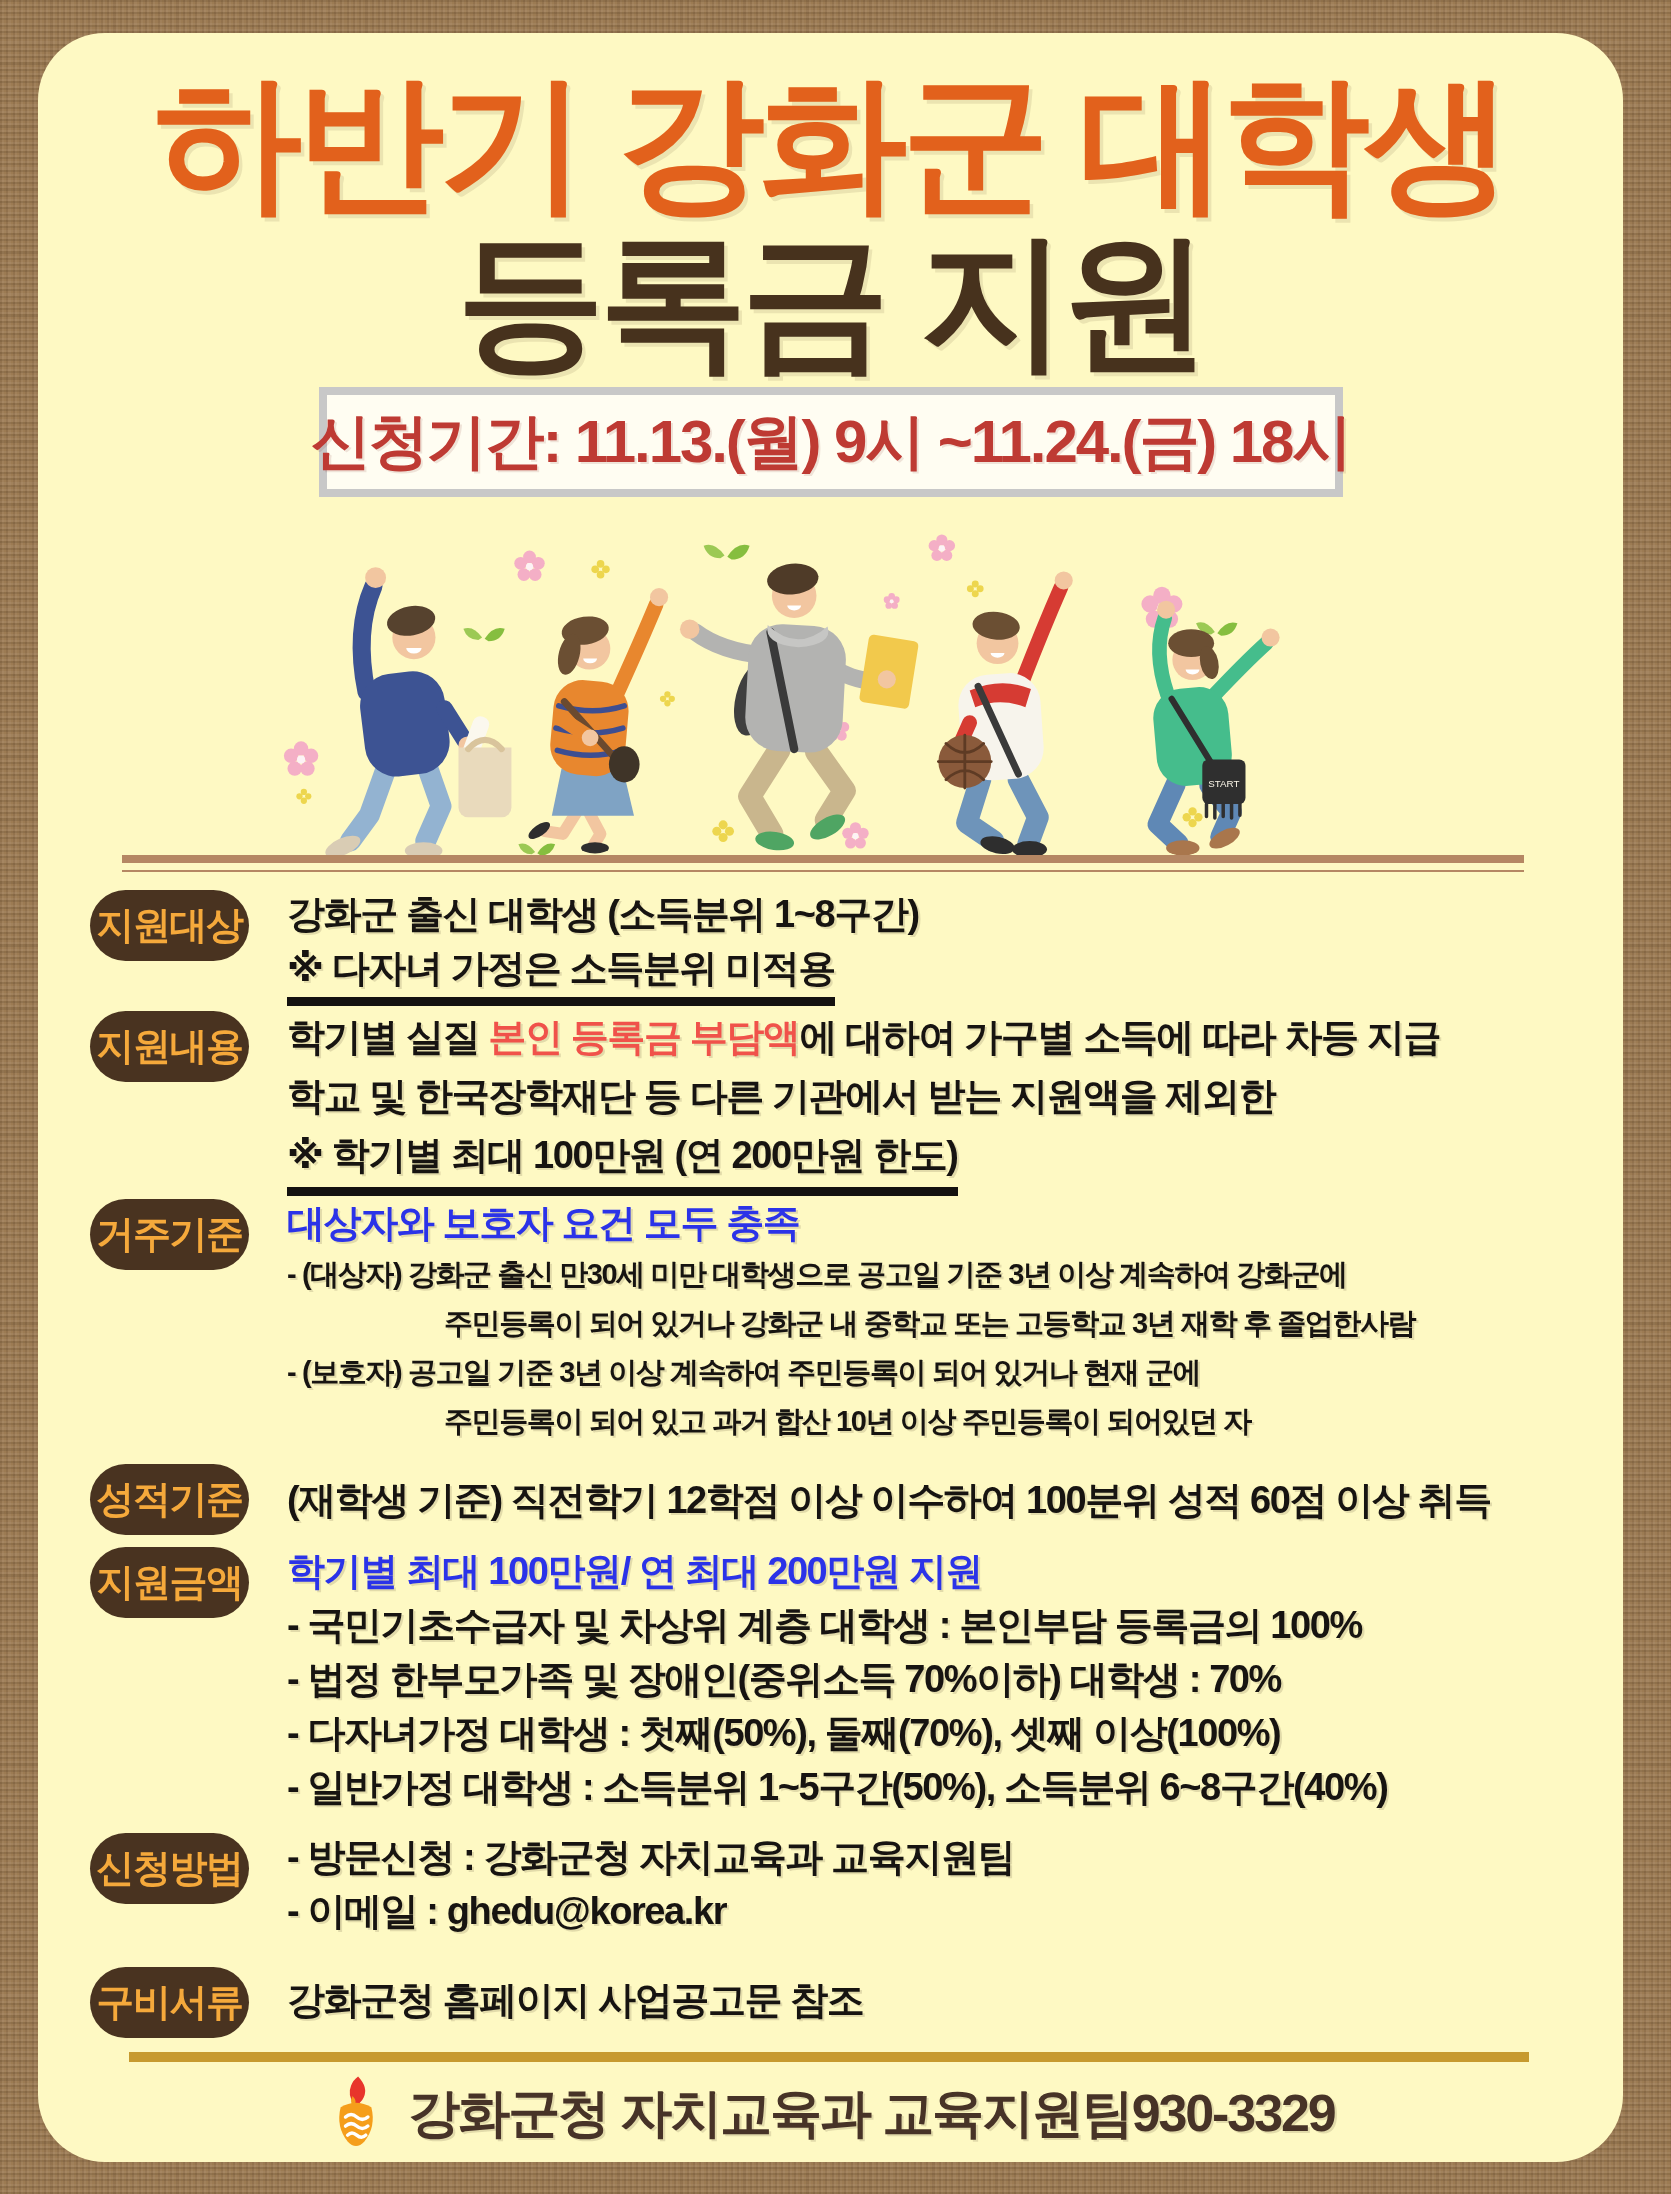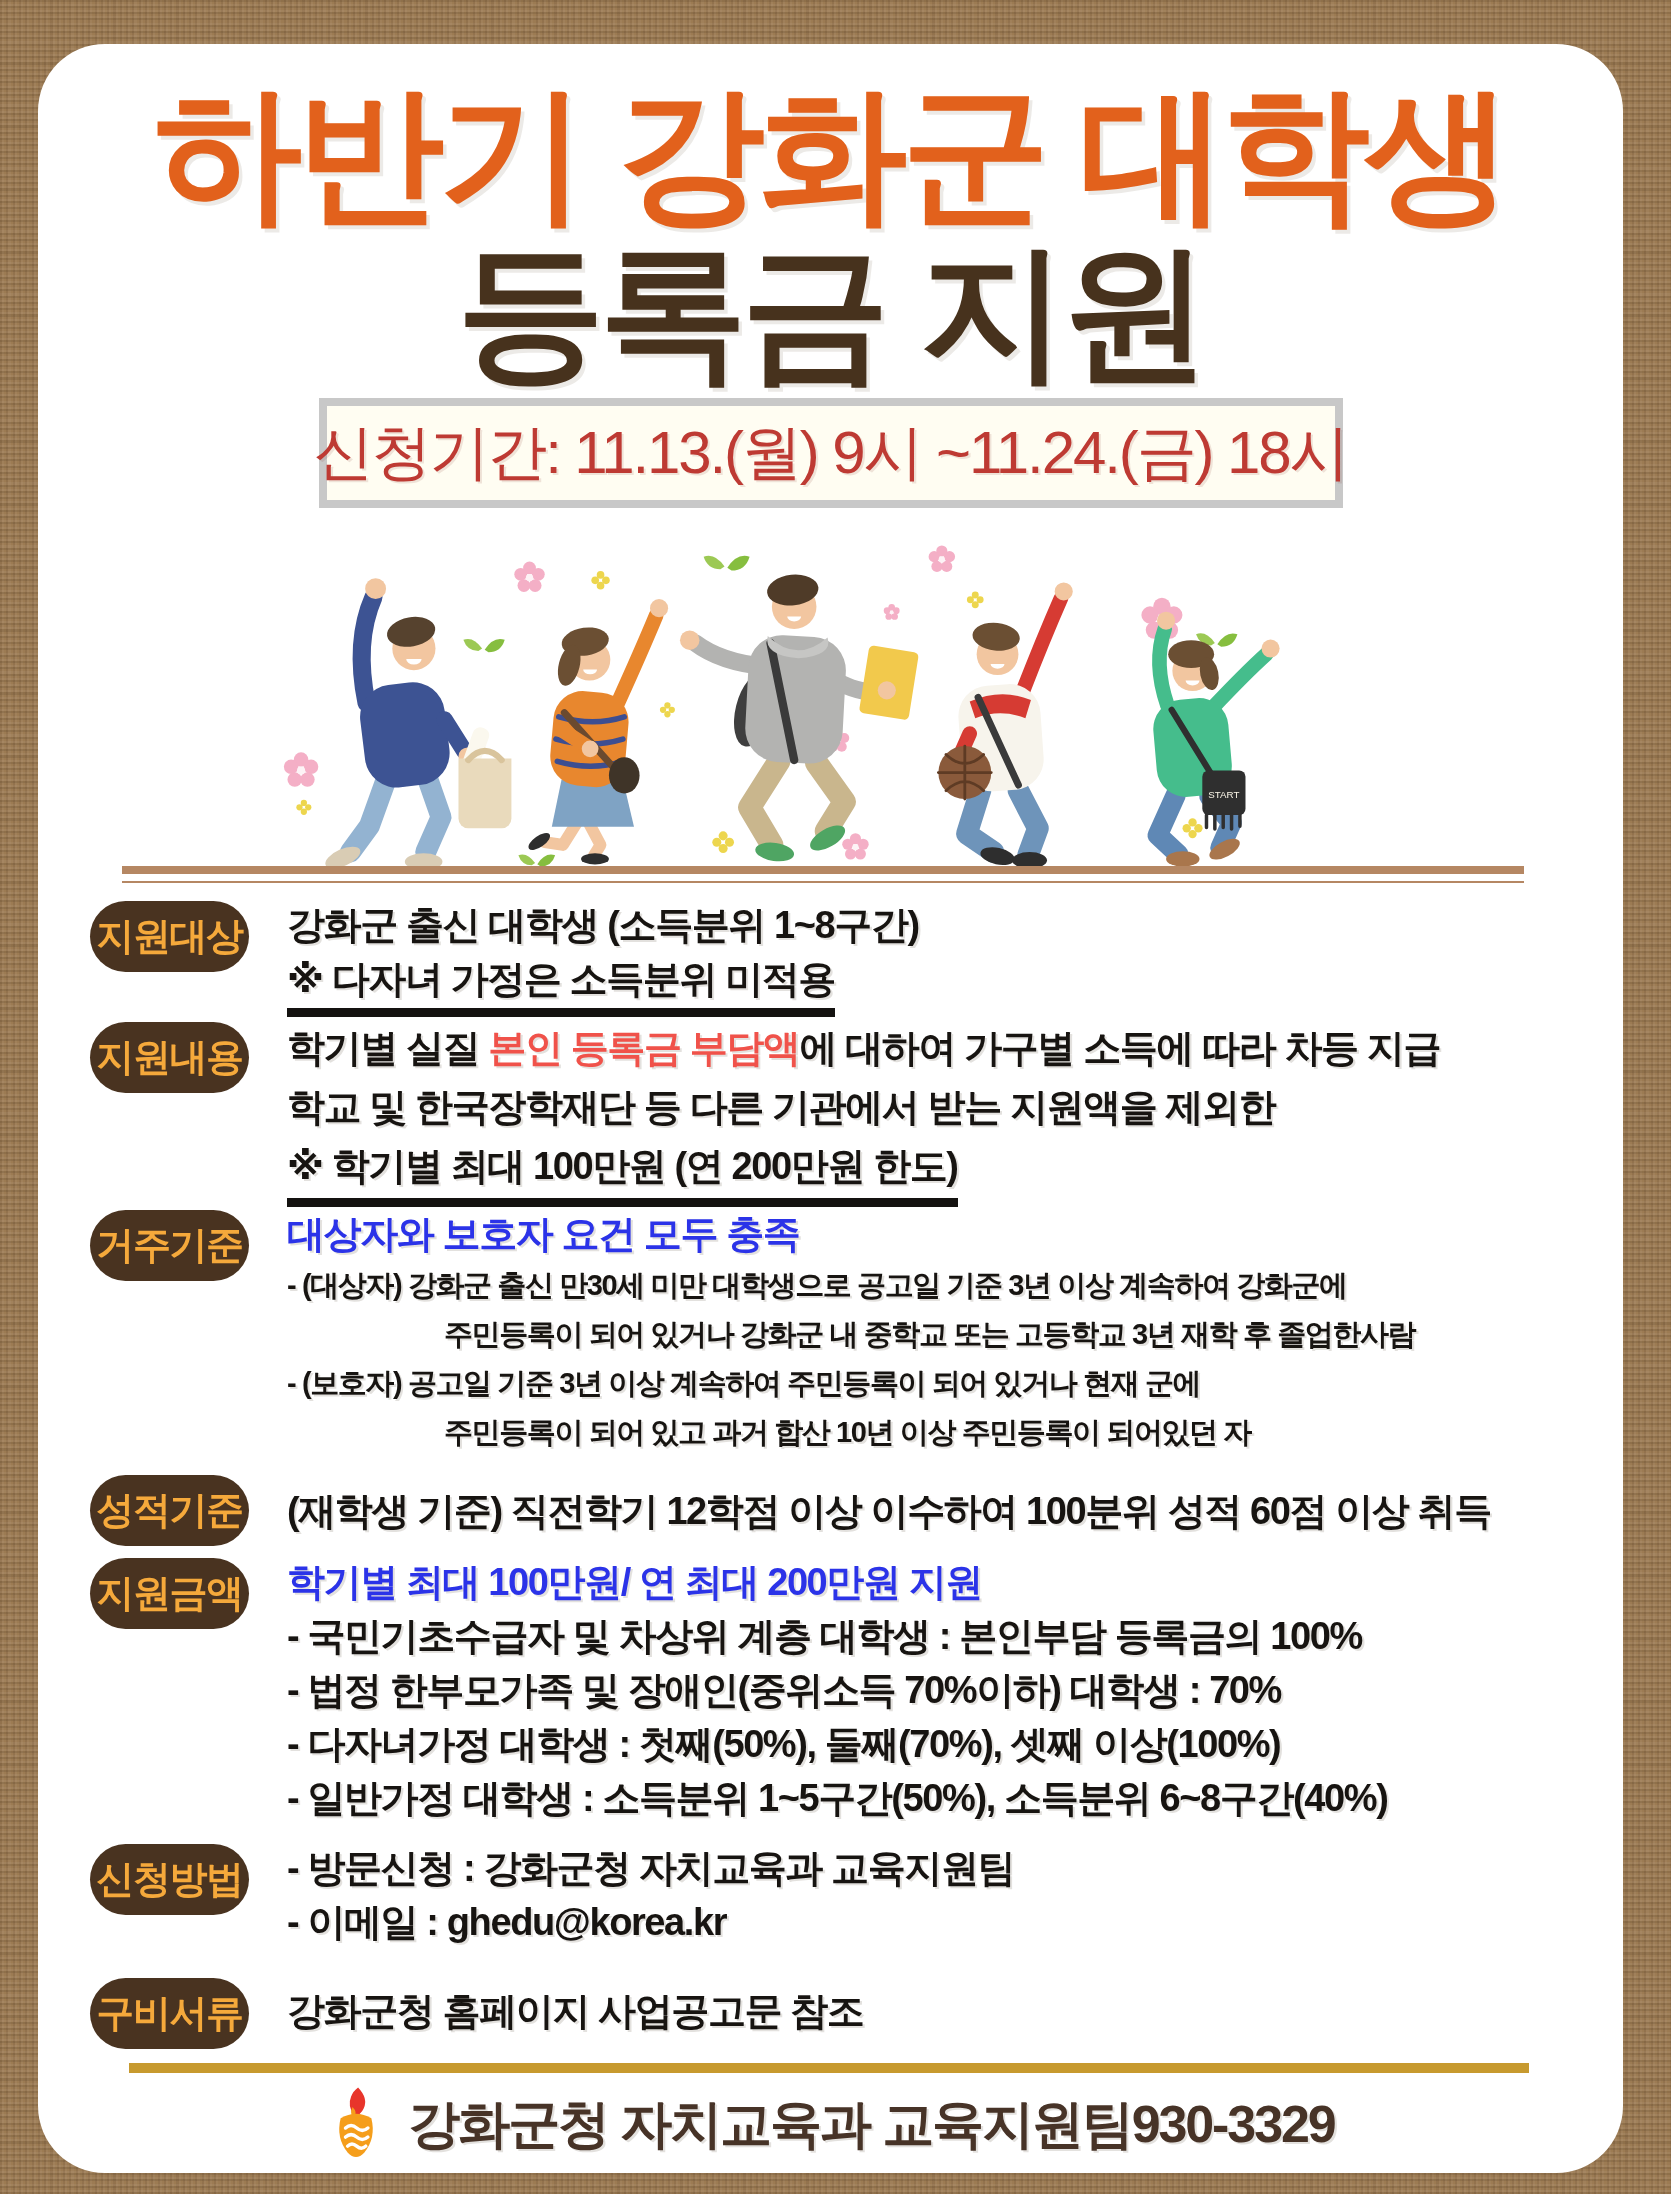--- a/index.html
+++ b/index.html
@@ -5,34 +5,34 @@
   html,body{margin:0;padding:0;}
   body{
     width:1672px;height:2194px;position:relative;overflow:hidden;
     font-family:"Liberation Sans","DejaVu Sans",sans-serif;
     background-color:#9C7B53;
     background-image:
       repeating-linear-gradient(0deg, rgba(62,42,22,.14) 0 2.1px, rgba(255,255,255,.05) 2.1px 4.2px, transparent 4.2px 6.3px),
       repeating-linear-gradient(90deg, rgba(62,42,22,.10) 0 2.1px, rgba(255,255,255,.04) 2.1px 4.2px, transparent 4.2px 6.3px);
   }
   .card{
-    position:absolute;left:38px;top:44px;width:1585px;height:2129px;
-    background:#ffffff;border-radius:67px;overflow:hidden;
+    position:absolute;left:38px;top:33px;width:1585px;height:2129px;
+    background:#fef9c3;border-radius:67px;overflow:hidden;
   }
   .title{position:absolute;left:0;width:100%;text-align:center;font-weight:800;
     letter-spacing:-5.6px;white-space:nowrap;line-height:1.0;
     text-shadow:3.5px 4.2px 0 rgba(70,45,20,.10);}
   .title1{top:36px;font-size:148px;color:#E2611C;}
   .title2{top:194px;font-size:148px;color:#47321D;}
   .period-box{
     position:absolute;top:354px;left:50%;transform:translateX(-50%);
     width:1024px;height:110px;background:#FFFDF2;border:8.4px solid #C8C8C8;
     box-sizing:border-box;display:flex;align-items:center;justify-content:center;
   }
-  .period-box span{font-size:60px;font-weight:400;color:#BE3A33;letter-spacing:-2.1px;
+  .period-box span{font-size:60px;font-weight:700;color:#BE3A33;letter-spacing:-2.1px;
     white-space:nowrap;text-shadow:2.1px 2.1px 0 rgba(120,40,30,.12);}
   .illustration{position:absolute;left:199px;top:486px;width:1184px;height:343px;}
   .divider{position:absolute;left:84px;top:822px;width:1402px;}
   .divider .d1{height:8.4px;background:#B58763;}
   .divider .d2{height:2.8px;background:#B58763;margin-top:6.3px;}
 
   .sec{position:absolute;left:52px;right:14px;display:flex;align-items:flex-start;}
   .badge{
     flex:0 0 159px;height:71px;margin-top:4.2px;border-radius:36px;background:#493320;
     display:flex;align-items:center;justify-content:center;

